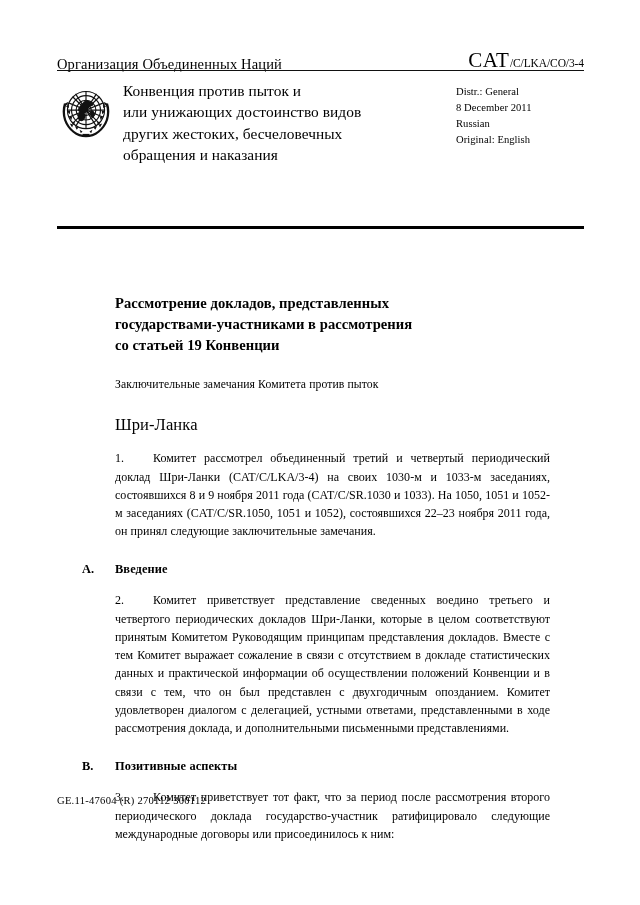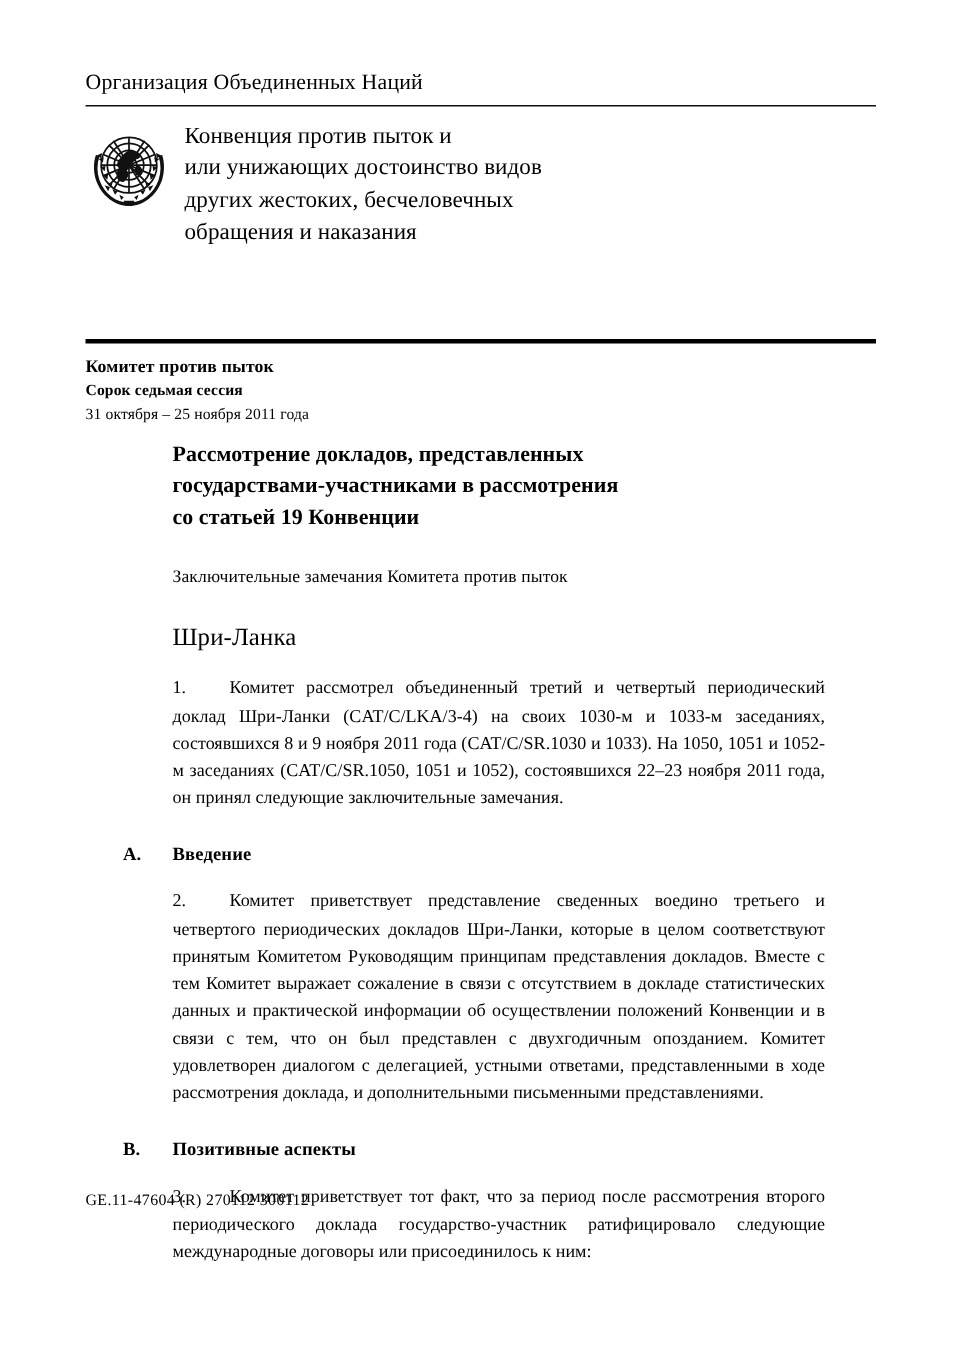--- a/index.html
+++ b/index.html
@@ -216,20 +216,24 @@
     margin-bottom: 6px;
   }
 </style>
 </head>
 <body>
 
 <div class="page">
 
   <div class="header-top">
     <div class="org-name">Организация Объединенных Наций</div>
+    <div class="symbol-block">
+      <span class="symbol-main">CAT</span>
+        <span class="symbol-sub">/C/LKA/CO/3-4</span>
+    </div>
   </div>
 
   <div class="rule-thin"></div>
 
   <div class="title-band">
 
     <svg class="un-emblem" viewBox="0 0 100 100">
       <g fill="#111">
 
         <path d="M50 92 C34 92 18 80 12 62 C9 52 9 42 12 33 L16 35 C13 44 13 53 16 62 C22 78 35 88 50 88 Z"></path>
@@ -265,29 +269,30 @@
       </g>
     </svg>
 
     <div class="conv-title">
       <div>Конвенция против пыток и</div>
       <div>или унижающих достоинство видов</div>
       <div>других жестоких, бесчеловечных</div>
       <div>обращения и наказания</div>
     </div>
 
+    <div class="distr-block">
+      <div>Distr.: General</div>
+      <div>8 December 2011</div>
+      <div>Russian</div>
+      <div>Original: English</div>
+    </div>
   </div>
 
   <div class="rule-thick"></div>
 
-  <div class="committee">
-    <div class="committee-name">Комитет против пыток</div>
-    <div class="committee-session">Сорок седьмая сессия</div>
-    <div class="committee-dates">31 октября – 25 ноября 2011 года</div>
-  </div>
 
   <div class="body-area">
 
     <div class="doc-title">
       <div>Рассмотрение докладов, представленных</div>
       <div>государствами-участниками в рассмотрения</div>
       <div>со статьей 19 Конвенции</div>
     </div>
 
     <div class="doc-subtitle">Заключительные замечания Комитета против пыток</div>

